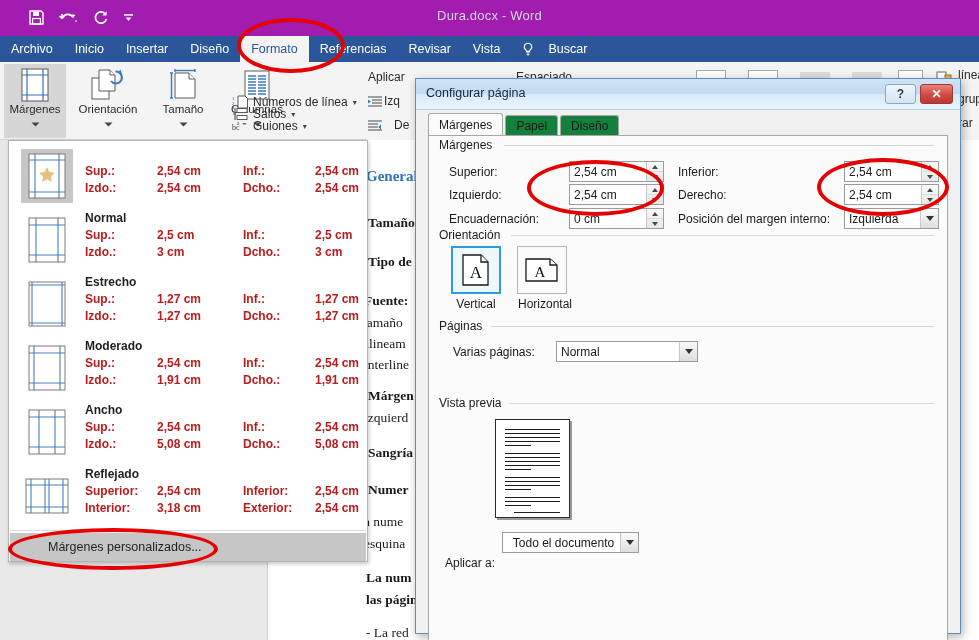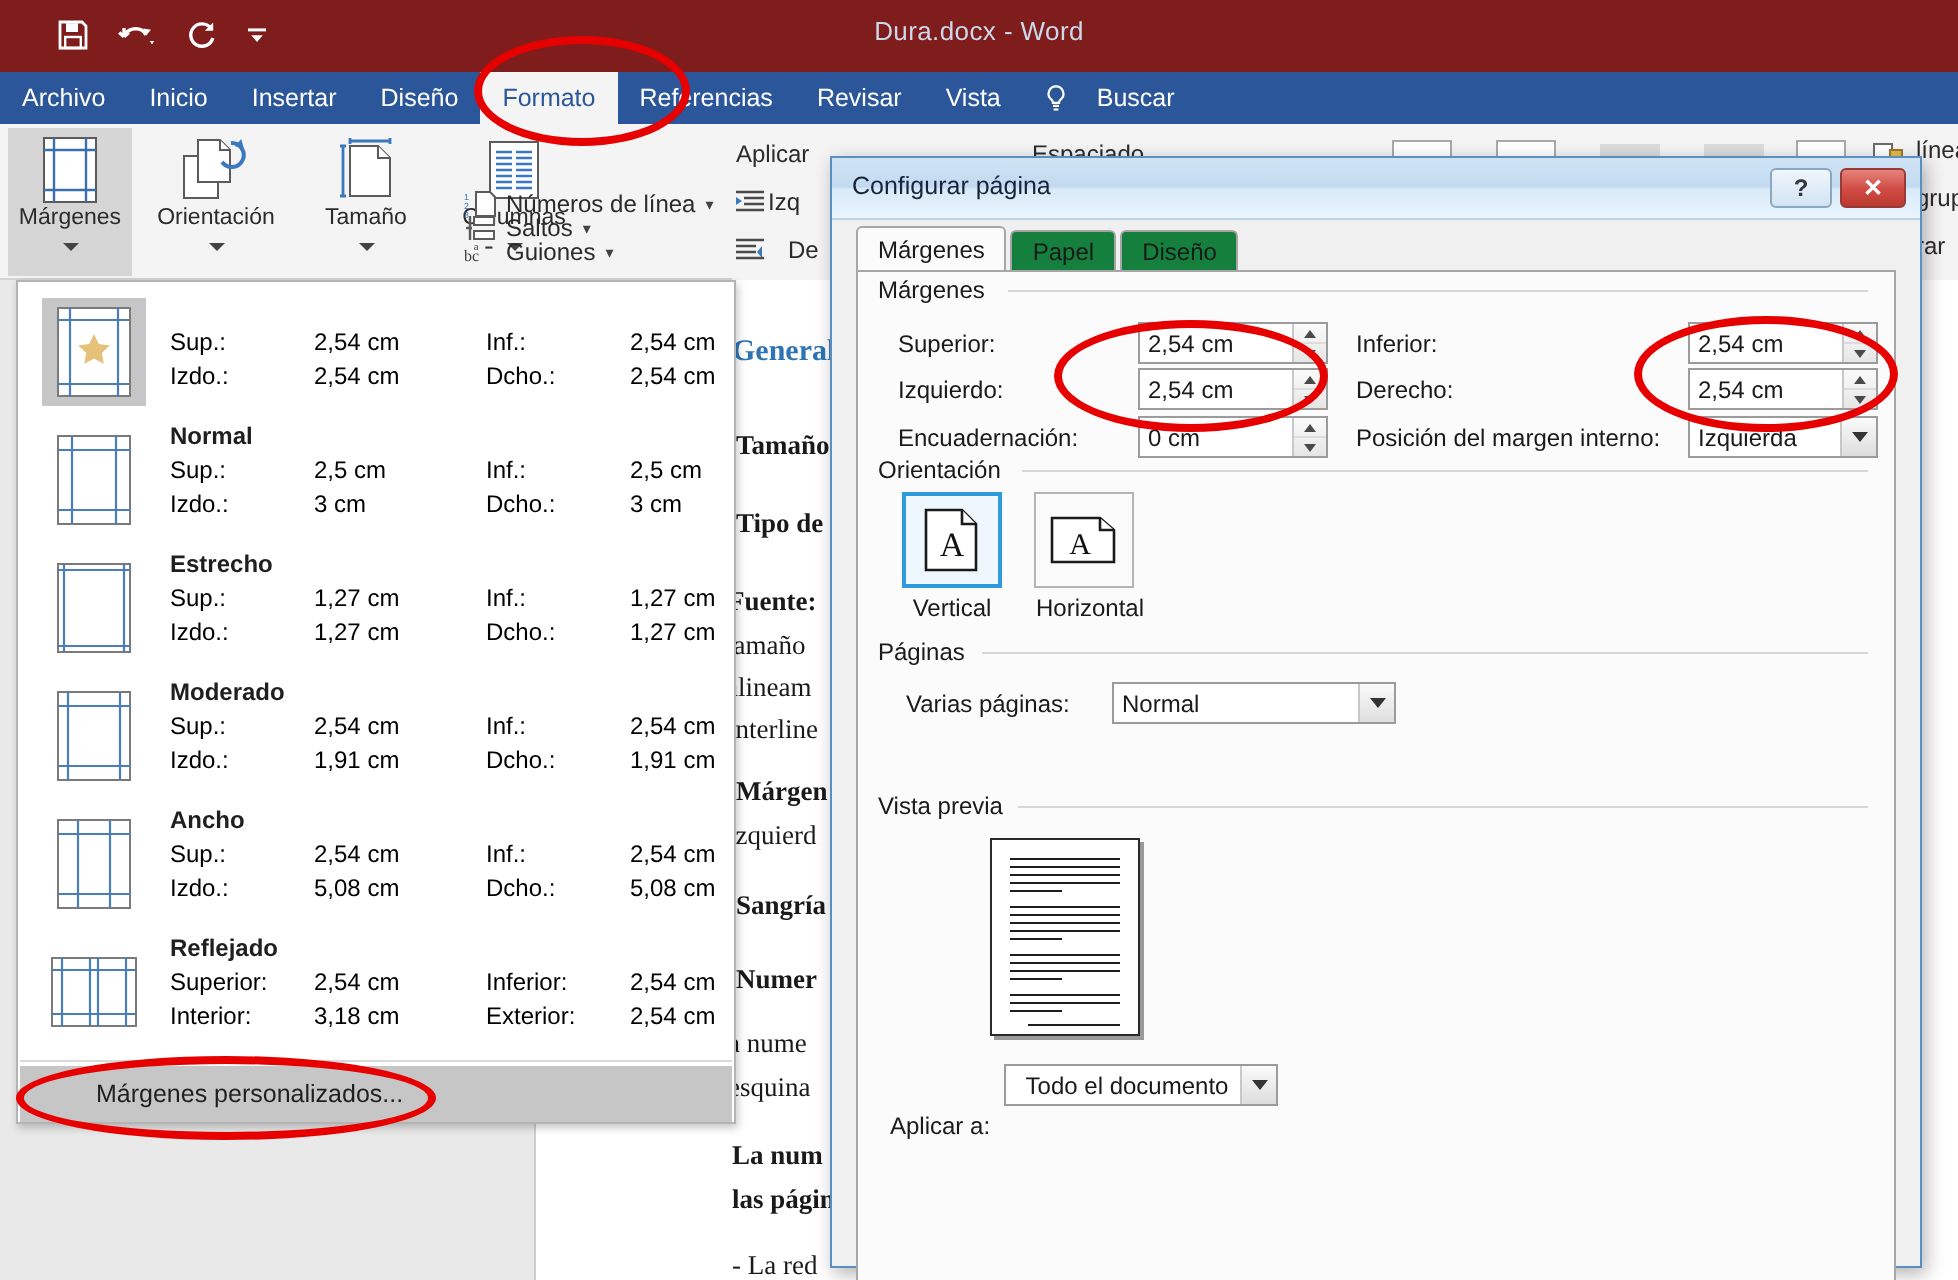--- a/index.html
+++ b/index.html
@@ -13,21 +13,21 @@
   #app {
     position: relative;
     width: 979px; height: 640px;
     overflow: hidden;
   }
 
   
   .titlebar {
     position: absolute; left: 0; top: 0;
     width: 979px; height: 36px;
-    background: #7f1d1d;
+    background: #a21caf;
   }
   .qat {
     position: absolute; left: 28px; top: 9px;
     display: flex; align-items: center; gap: 13px;
   }
   .qat svg { display: block; }
   .win-title {
     position: absolute; left: 0; top: 8px;
     width: 979px; text-align: center;
     color: #cdd9ea; font-size: 13px;
@@ -129,21 +129,21 @@
     position: absolute; left: 12px; top: 6px;
     width: 52px; height: 54px;
     display:flex; align-items:center; justify-content:center;
   }
   .gitem.sel .thumb { background: #c6c6c6; }
   .gitem .gname {
     position: absolute; left: 76px; top: 4px;
     font-size: 12px; font-weight: bold; color: #1f1f1f;
     white-space: nowrap;
   }
-  .gitem .grow { position: absolute; font-size: 12px; color: #000000; white-space: nowrap; }
+  .gitem .grow { position: absolute; font-size: 12px; color: #b91c1c; white-space: nowrap; font-weight: bold; }
   .c1 { left: 76px; }
   .c2 { left: 148px; }
   .c3 { left: 234px; }
   .c4 { left: 306px; }
   .r1 { top: 21px; }
   .r2 { top: 38px; }
   .gsep {
     position: absolute; left: 1px; top: 389px;
     width: 356px; height: 1px; background: #d9d9d9;
   }

